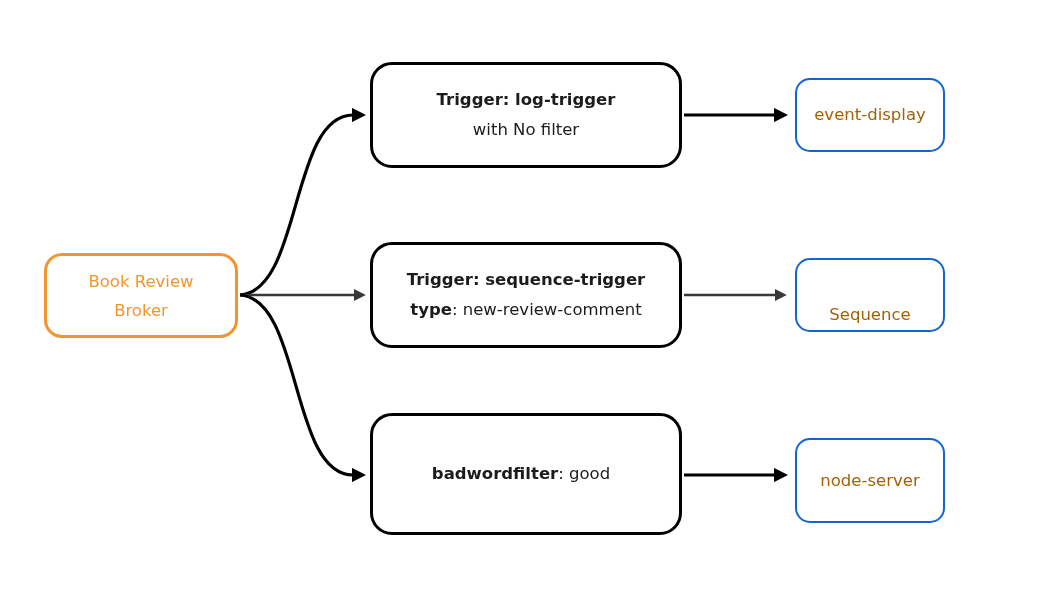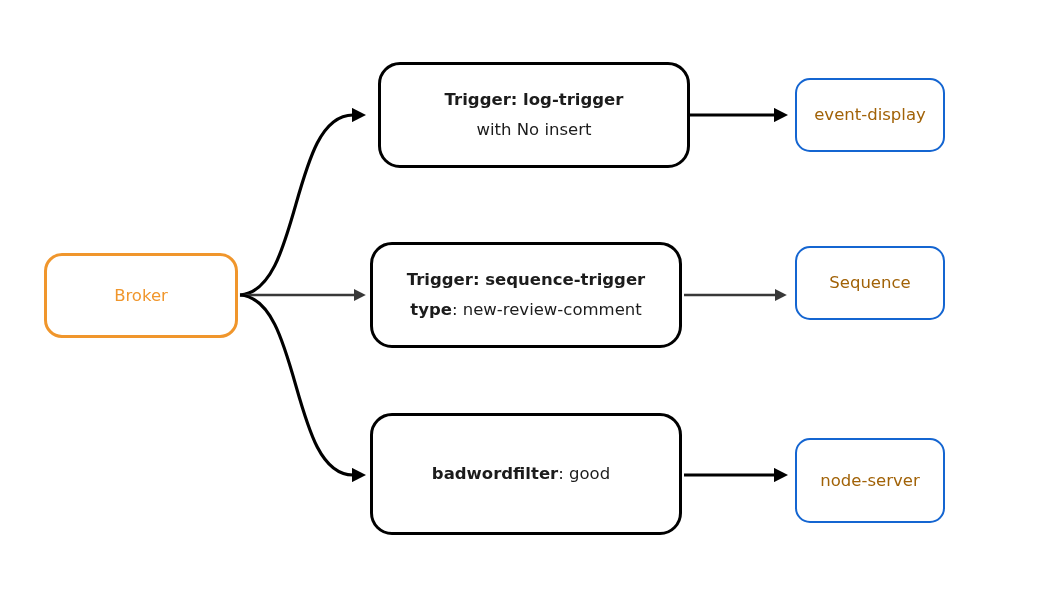--- a/index.html
+++ b/index.html
@@ -31,31 +31,31 @@
     color: #F0962C;
     line-height: 29px;
   }
   .node-trigger {
     left: 370px; width: 312px;
     border: 3px solid #000000;
     border-radius: 22px;
     color: #1c1c1c;
     padding: 0 14px;
   }
-  .node-trigger-log      { top: 62px;  height: 106px; margin-left: 8px; }
+  .node-trigger-log      { top: 62px;  height: 106px; }
   .node-trigger-sequence { top: 242px; height: 106px; }
   .node-trigger-db       { top: 413px; height: 122px; }
   .node-sink {
     left: 795px; width: 150px;
     border: 2.5px solid #1465D1;
     border-radius: 15px;
     color: #a16207;
   }
   .node-sink-event    { top: 78px;  height: 74px; }
-  .node-sink-sequence { top: 246px; height: 74px; }
+  .node-sink-sequence { top: 258px; height: 74px; justify-content: flex-end; }
   .node-sink-node     { top: 438px; height: 85px; line-height: 29px; gap: 31px; }
   .b { font-weight: bold; }
   .line-right { text-align: center; padding-right: 10px; }
 </style>
 </head>
 <body>
 
 <div class="canvas">
 
   <svg class="edges" width="1043" height="613" viewBox="0 0 1043 613" xmlns="http://www.w3.org/2000/svg">
@@ -69,26 +69,27 @@
     </defs>
     <path d="M240,295 C302,291 290,115 353,115" fill="none" stroke="#000000" stroke-width="3.2" marker-end="url(#ah-black)"></path>
     <path d="M240,295 L355,295" fill="none" stroke="#383838" stroke-width="2.4" marker-end="url(#ah-gray)"></path>
     <path d="M240,295 C302,299 290,475 353,475" fill="none" stroke="#000000" stroke-width="3.2" marker-end="url(#ah-black)"></path>
     <path d="M684,115 L775,115" fill="none" stroke="#000000" stroke-width="3.2" marker-end="url(#ah-black)"></path>
     <path d="M684,295 L776,295" fill="none" stroke="#383838" stroke-width="2.4" marker-end="url(#ah-gray)"></path>
     <path d="M684,475 L775,475" fill="none" stroke="#000000" stroke-width="3.2" marker-end="url(#ah-black)"></path>
   </svg>
 
   <div class="node node-broker">
+    <div>Book Review</div>
     <div>Broker</div>
   </div>
 
   <div class="node node-trigger node-trigger-log">
     <div class="b">Trigger: log-trigger</div>
-    <div>with No insert</div>
+    <div>with No filter</div>
   </div>
 
   <div class="node node-trigger node-trigger-sequence">
     <div class="b">Trigger: sequence-trigger</div>
     <div><span class="b">type</span><span>: new-review-comment</span></div>
   </div>
 
   <div class="node node-trigger node-trigger-db">
     <div class="line-right"><span class="b">badwordfilter</span><span>: good</span></div>
   </div>

